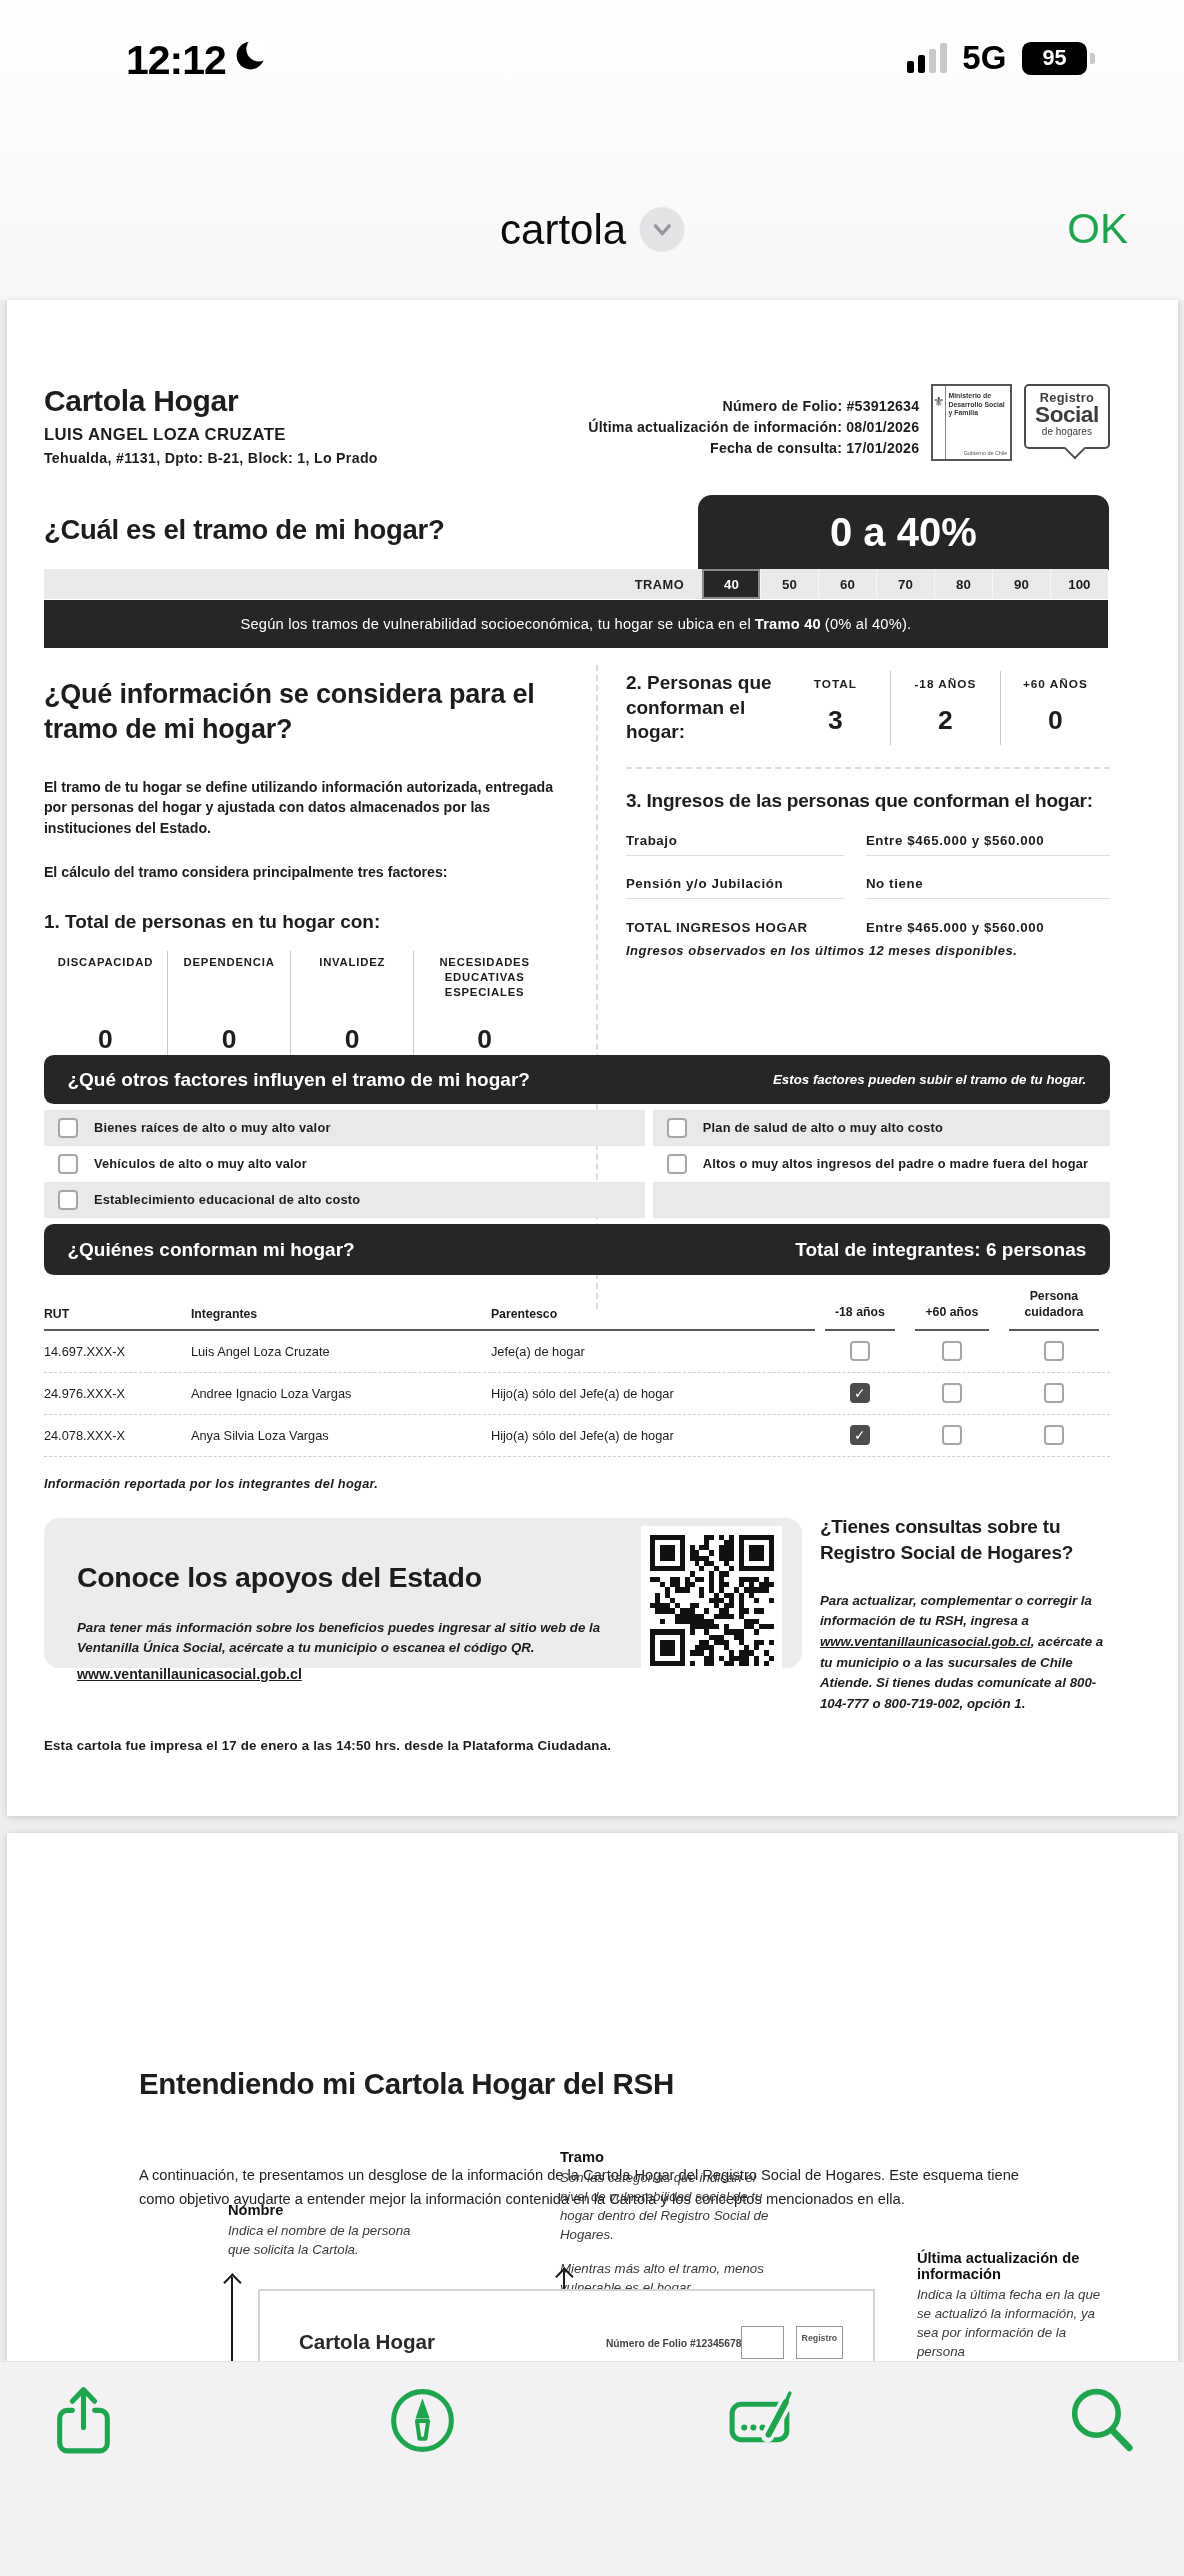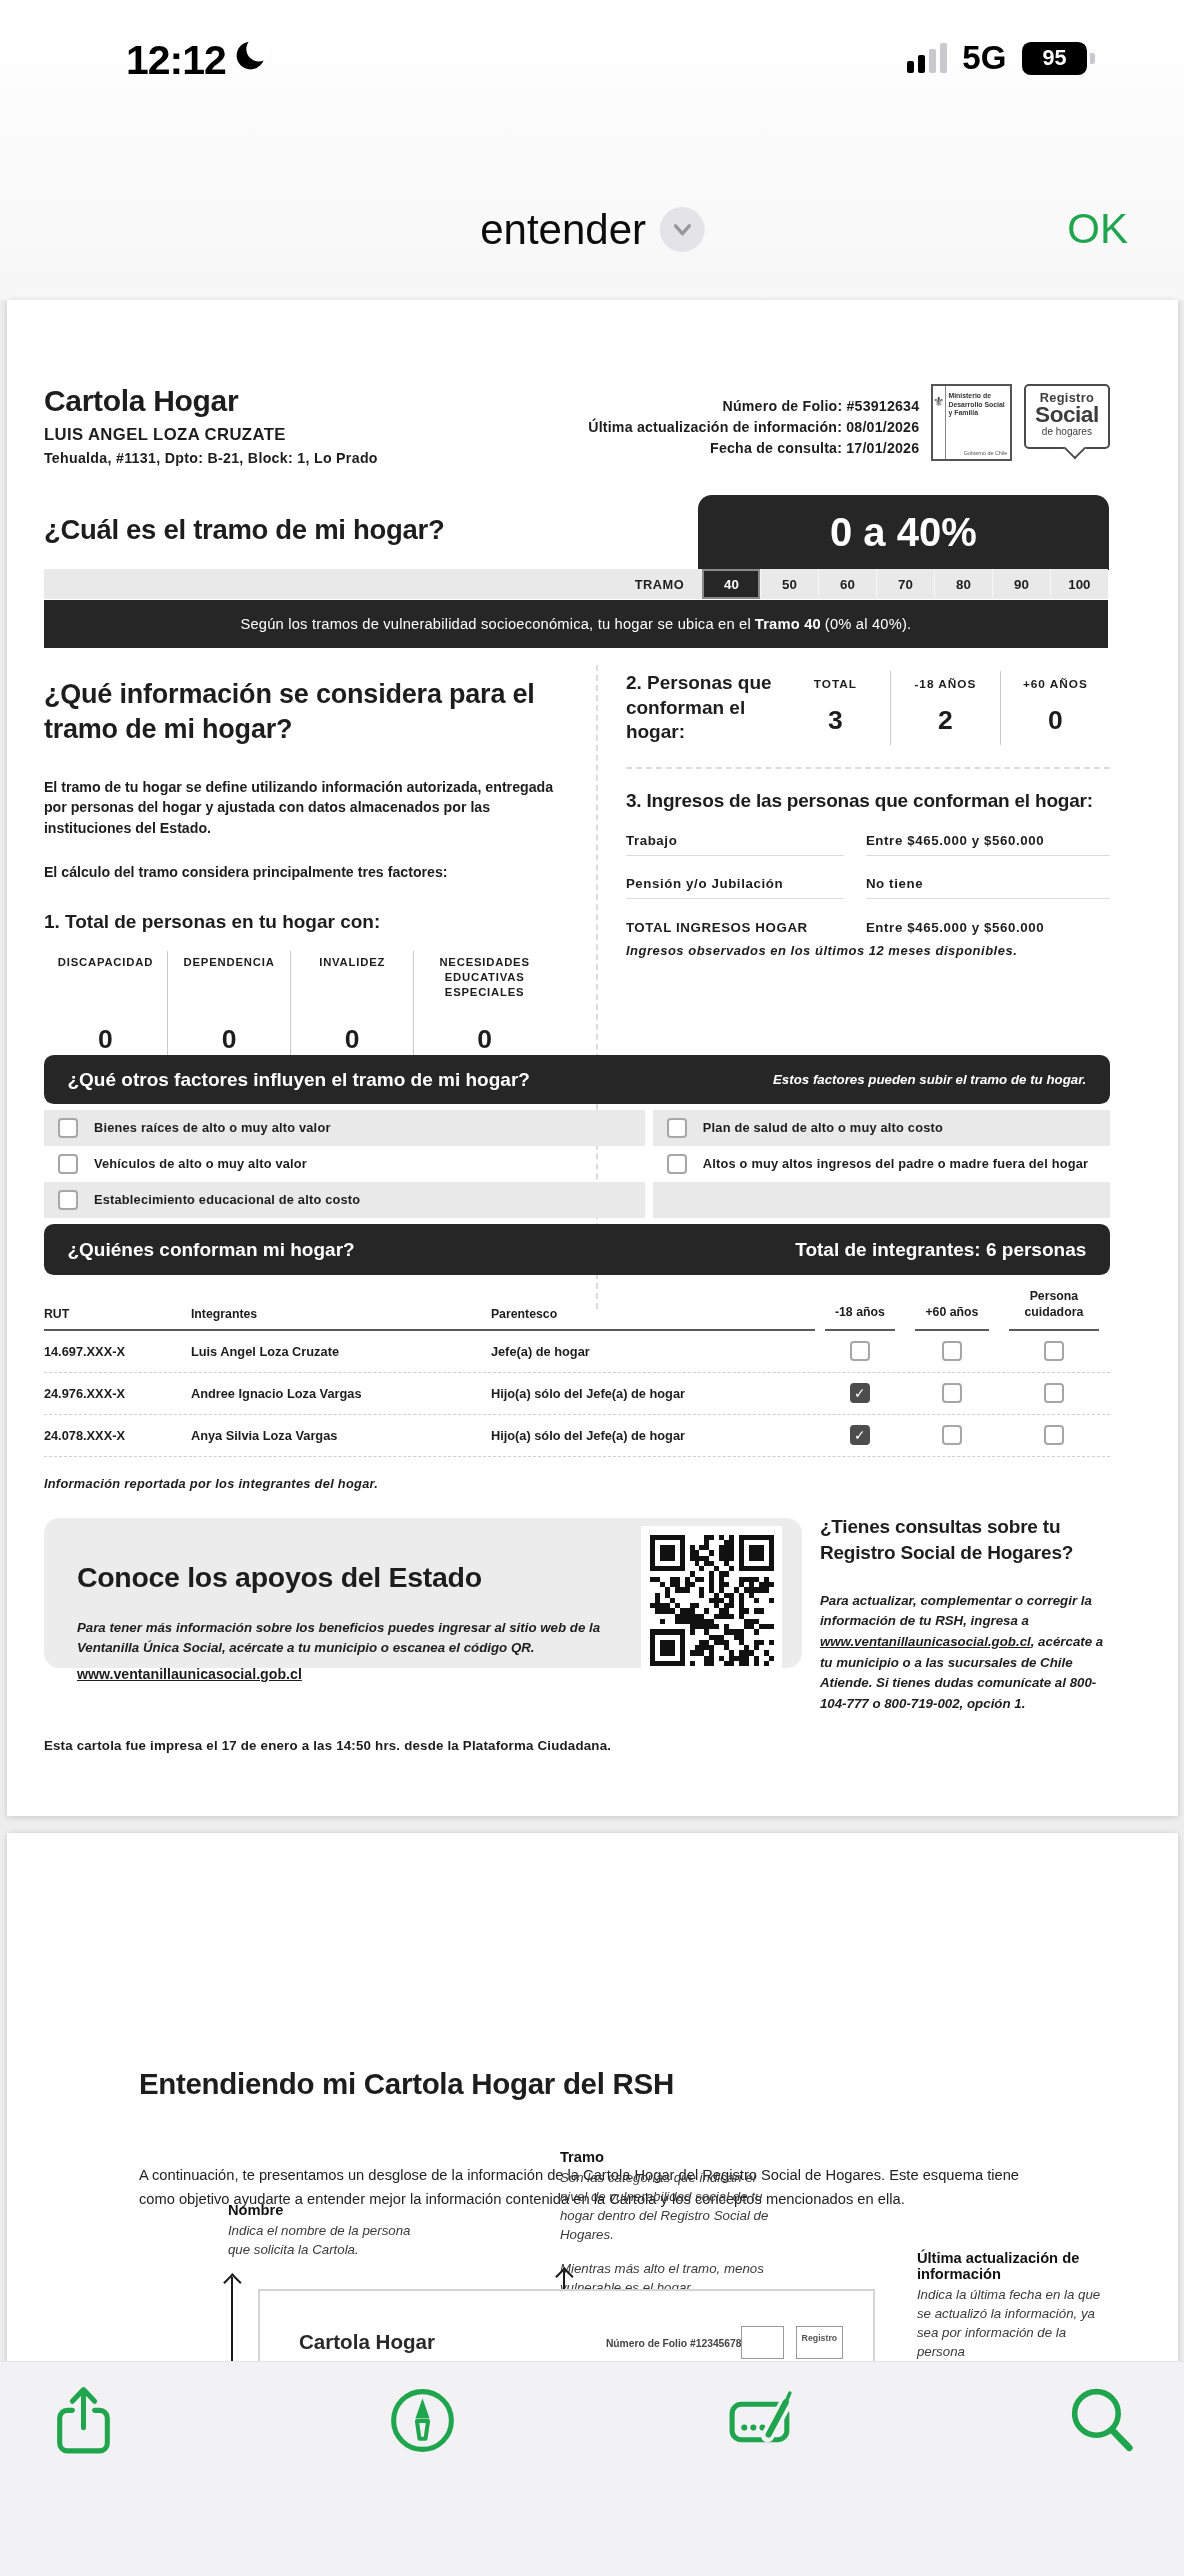--- a/index.html
+++ b/index.html
@@ -112,21 +112,21 @@
   .household{position:absolute;left:37px;top:924px;width:1066px;}
   .hh-bar{height:51px;background:#262626;border-radius:9.8px;color:#fff;display:flex;align-items:center;justify-content:space-between;padding:0 23.6px;}
   .hh-bar .q{font-size:19px;font-weight:800;}
   .hh-bar .t{font-size:19px;font-weight:800;}
   .hh-table{margin-top:3.9px;}
   .hh-row{display:grid;grid-template-columns:147px 300px 324px 90px 94px 110px;align-items:center;}
   .hh-row.head{min-height:51px;}
   .hh-row.head > div{font-size:12.3px;font-weight:700;padding:9.8px 13.8px 7.9px 0;border-bottom:2px solid #5a5a5a;align-self:end;}
   .hh-row.head .c{text-align:center;padding-right:0;margin:0 9.8px;line-height:1.3;}
   .hh-row.data{height:42px;border-bottom:1px dashed #cfcfcf;}
-  .hh-row.data > div{font-size:12.8px;font-weight:700;}
+  .hh-row.data > div{font-size:12.8px;font-weight:400;}
   .hh-row .c{display:flex;justify-content:center;}
   .hh-note{margin-top:19.6px;font-size:12.8px;font-style:italic;font-weight:700;letter-spacing:0.3px;}
 
   
   .apoyos{position:absolute;left:37px;top:1218px;width:758px;height:150px;background:#ececec;border-radius:15.7px;padding:25.5px 177px 0 33px;}
   .apoyos h2{margin:17.7px 0 0 0;font-size:28.5px;font-weight:800;letter-spacing:-0.3px;}
   .apoyos .txt{margin-top:23.6px;font-size:13.3px;font-style:italic;font-weight:600;line-height:1.5;}
   .apoyos .lnk{display:inline-block;margin-top:7.9px;font-size:14.2px;font-weight:800;text-decoration:underline;color:#1d1d1d;}
   .qr-wrap{position:absolute;right:19.6px;top:7.9px;width:141px;height:149px;background:#fff;padding:8.8px;}
   .qr{width:100%;height:100%;display:grid;grid-template-rows:repeat(25,1fr);grid-template-columns:repeat(25,1fr);}
@@ -184,21 +184,21 @@
         </span>
       <span class="sb-5g">5G</span>
       <span class="battery">
           <span>95</span>
         </span>
     </div>
   </div>
 
   <div class="nav-bar">
     <div class="nav-title">
-      <span class="t">entender</span>
+      <span class="t">cartola</span>
       <span class="chev-circle">
         <svg width="25.5" height="25.5" viewBox="0 0 26 26">
             <path d="M6 9 l7 8 l7 -8" fill="none" stroke="#97979c" stroke-width="3.4" stroke-linecap="round" stroke-linejoin="round"></path>
           </svg>
       </span>
     </div>
     <button class="ok-btn">OK</button>
   </div>
 
   <div class="page page1">

